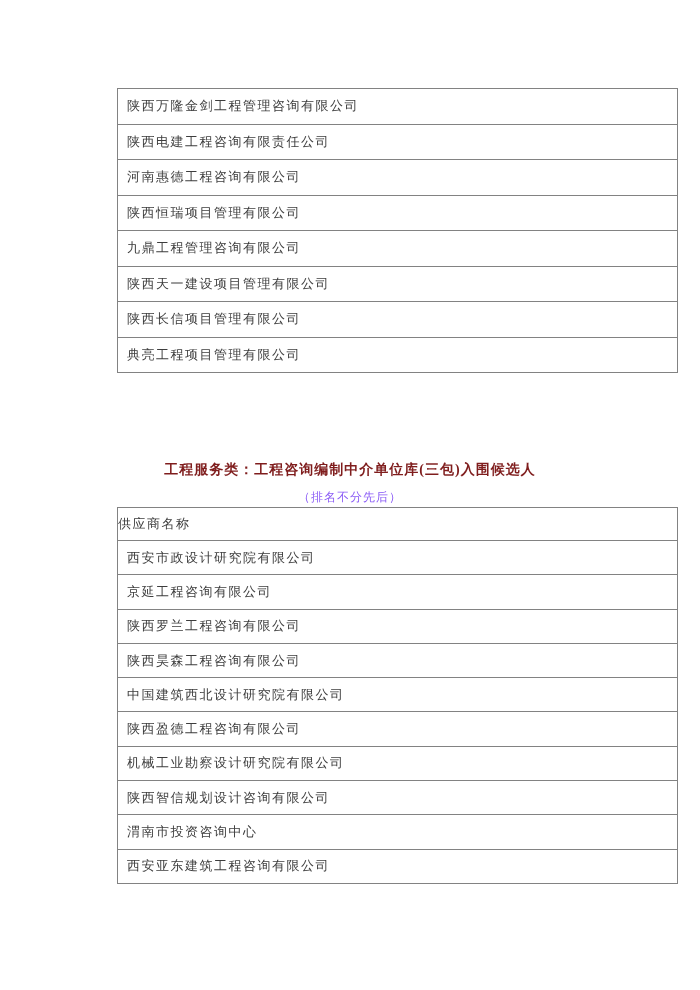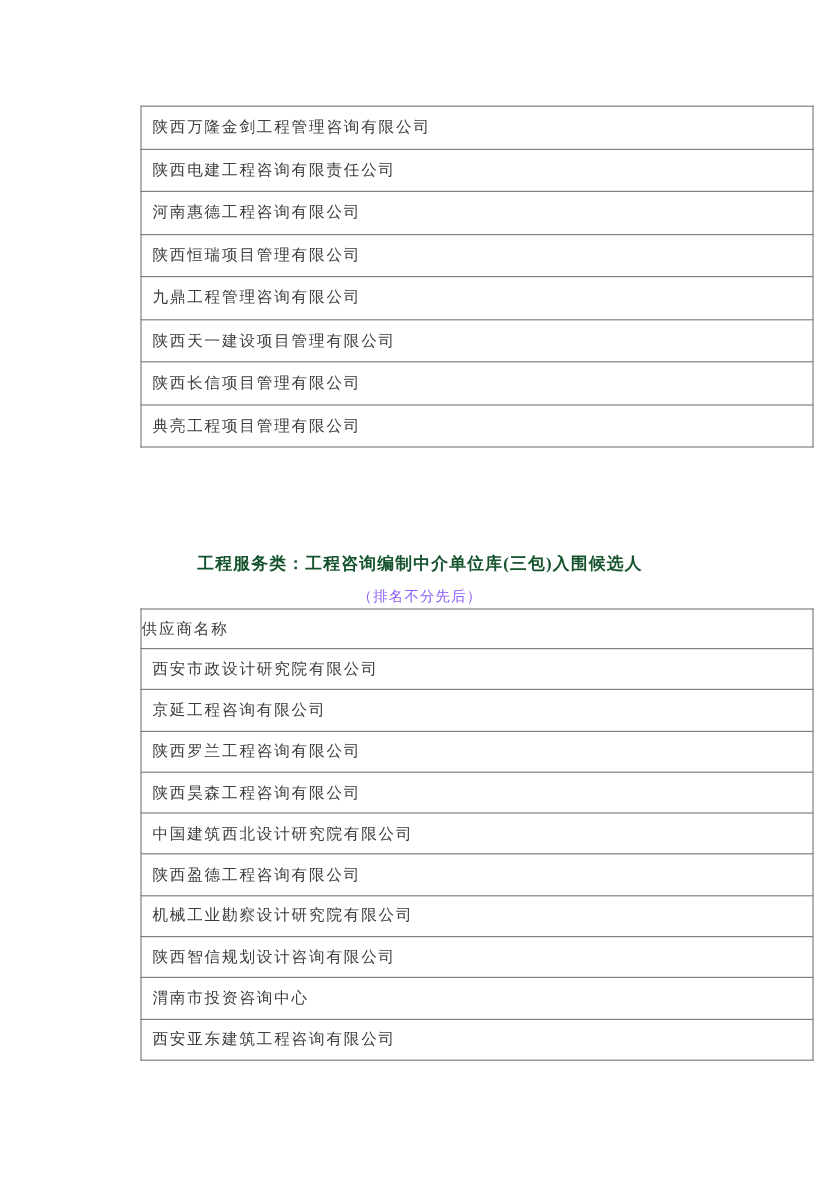--- a/index.html
+++ b/index.html
@@ -46,21 +46,21 @@
   }
   table.table2 td { height: 33.3px; }
   .section-title {
     position: absolute;
     top: 461px;
     left: 0;
     width: 700px;
     text-align: center;
     font-size: 14px;
     font-weight: bold;
-    color: #14532d;
+    color: #7f1d1d;
     letter-spacing: 1px;
   }
   .section-subtitle {
     position: absolute;
     top: 489px;
     left: 0;
     width: 700px;
     text-align: center;
     font-size: 12px;
     font-weight: normal;

